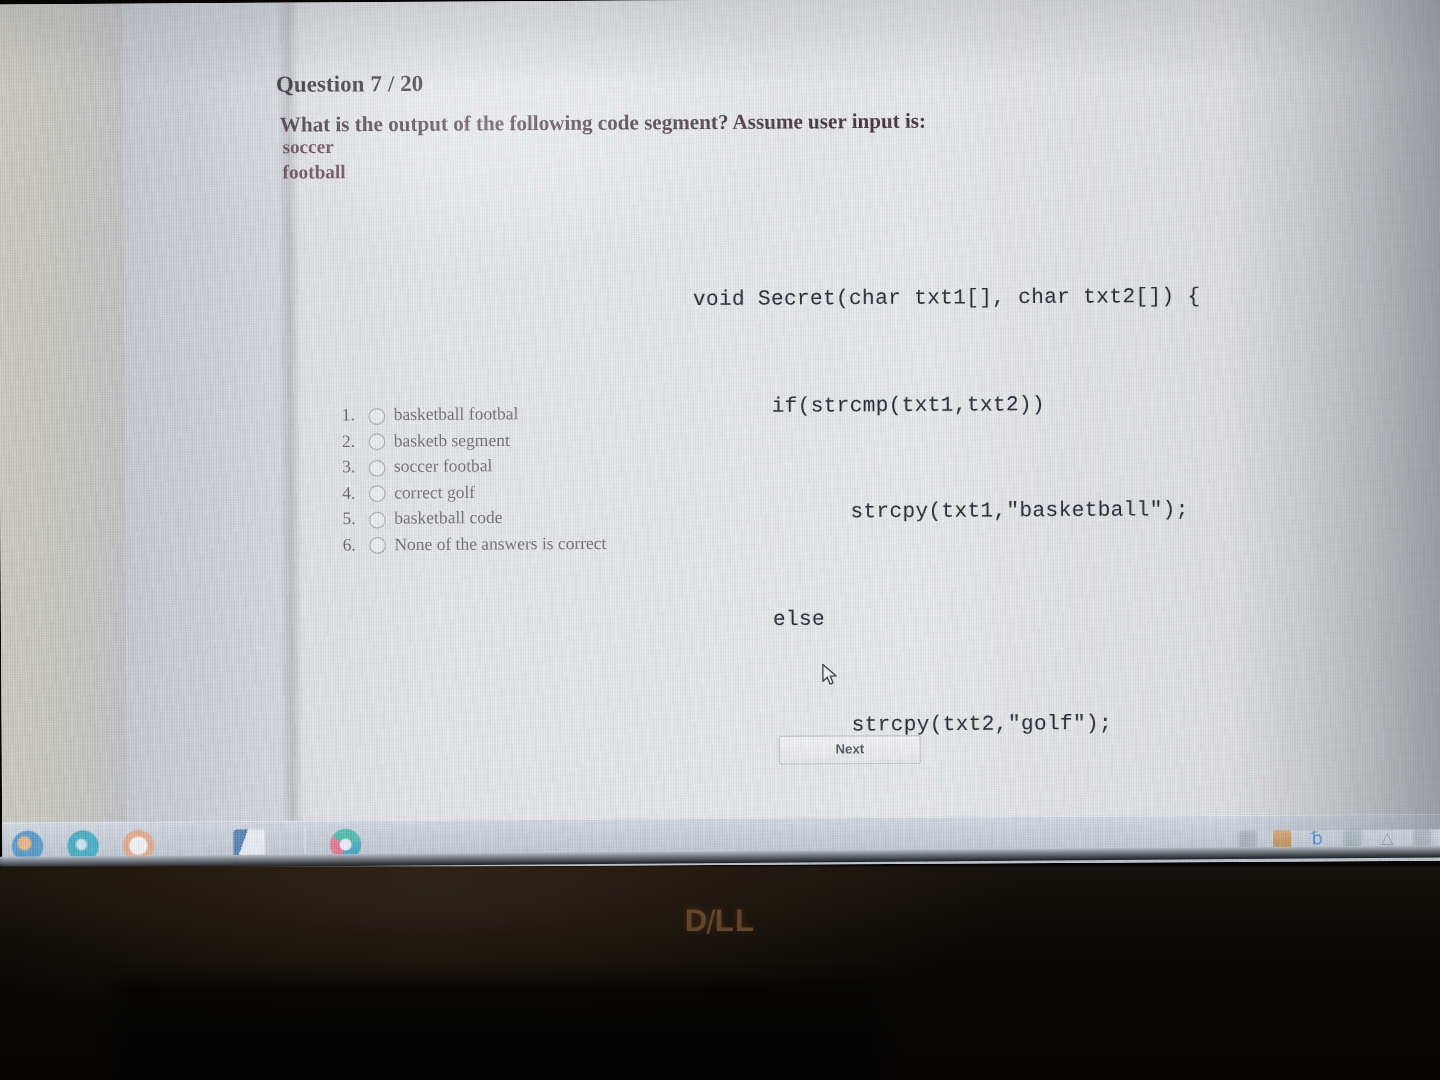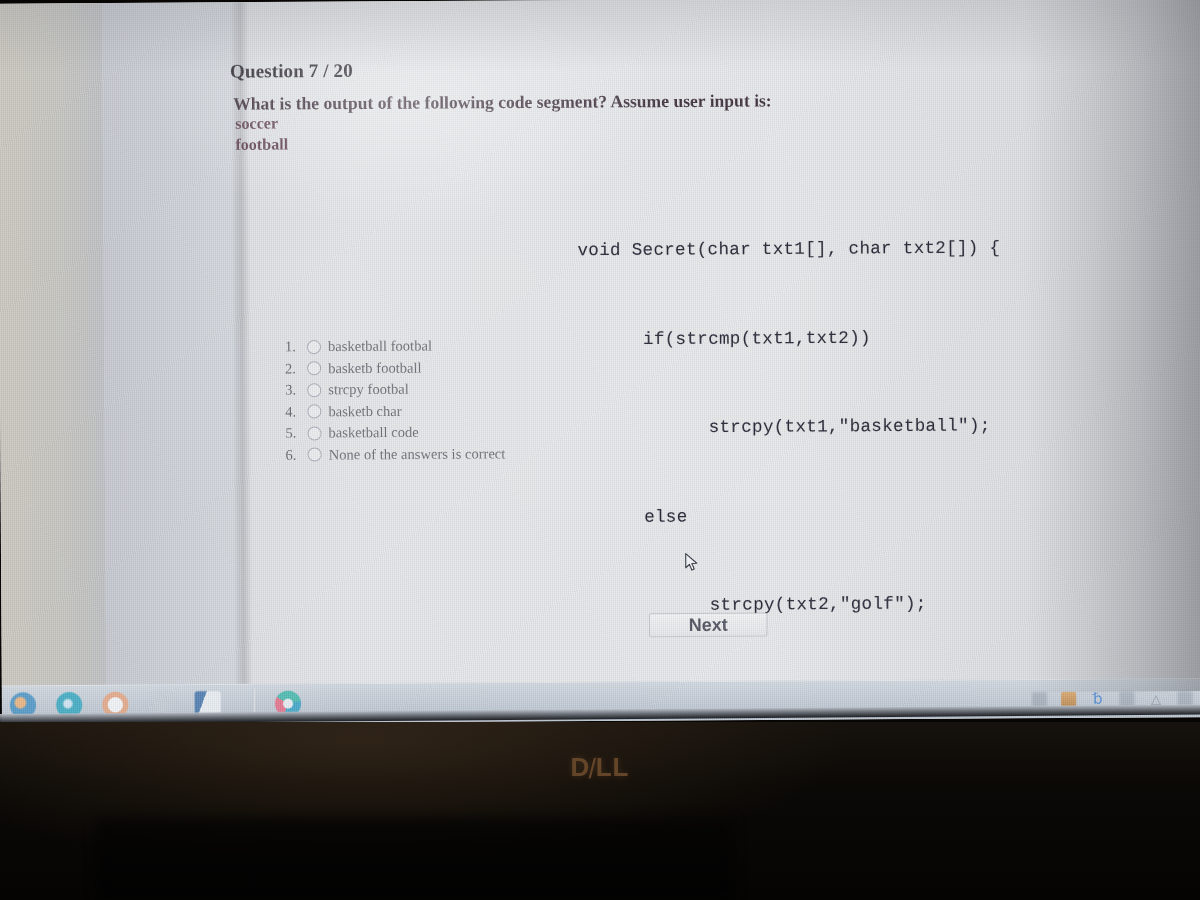--- a/index.html
+++ b/index.html
@@ -170,21 +170,21 @@
 
   
   .next-btn {
     position: absolute; left: 645px; top: 611px;
     width: 116px; height: 22px;
     border: 1px solid rgba(150,154,162,.55);
     border-radius: 2px;
     background: linear-gradient(180deg, rgba(255,255,255,.55), rgba(226,228,231,.45));
     color: #2f3340;
     font-family: "Liberation Sans", sans-serif;
-    font-size: 18px; font-weight: 700;
+    font-size: 11px; font-weight: 700;
     display: flex; align-items: center; justify-content: center;
     opacity: .85;
   }
 
   
   .cursor {
     position: absolute; left: 681px; top: 551px;
     width: 14px; height: 19px;
     pointer-events: none;
   }
@@ -245,31 +245,31 @@
 
       <div class="options">
         <div class="option">
           <span class="num">1.</span>
           <span class="radio"></span>
           <span class="olabel">basketball footbal</span>
         </div>
         <div class="option">
           <span class="num">2.</span>
           <span class="radio"></span>
-          <span class="olabel">basketb football</span>
+          <span class="olabel">basketb segment</span>
         </div>
         <div class="option">
           <span class="num">3.</span>
           <span class="radio"></span>
-          <span class="olabel">strcpy footbal</span>
+          <span class="olabel">soccer footbal</span>
         </div>
         <div class="option">
           <span class="num">4.</span>
           <span class="radio"></span>
-          <span class="olabel">basketb char</span>
+          <span class="olabel">correct golf</span>
         </div>
         <div class="option">
           <span class="num">5.</span>
           <span class="radio"></span>
           <span class="olabel">basketball code</span>
         </div>
         <div class="option">
           <span class="num">6.</span>
           <span class="radio"></span>
           <span class="olabel">None of the answers is correct</span>

